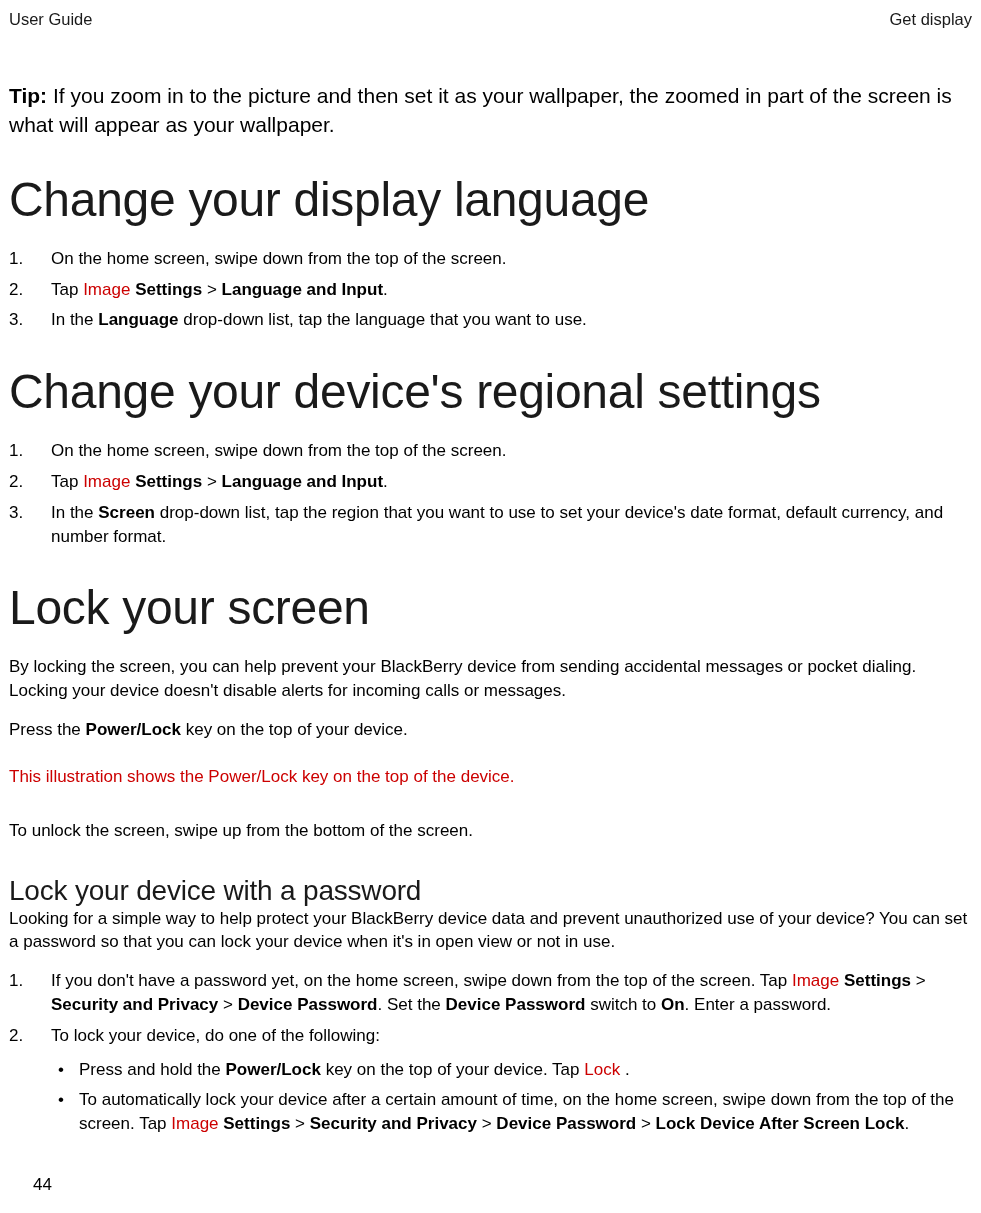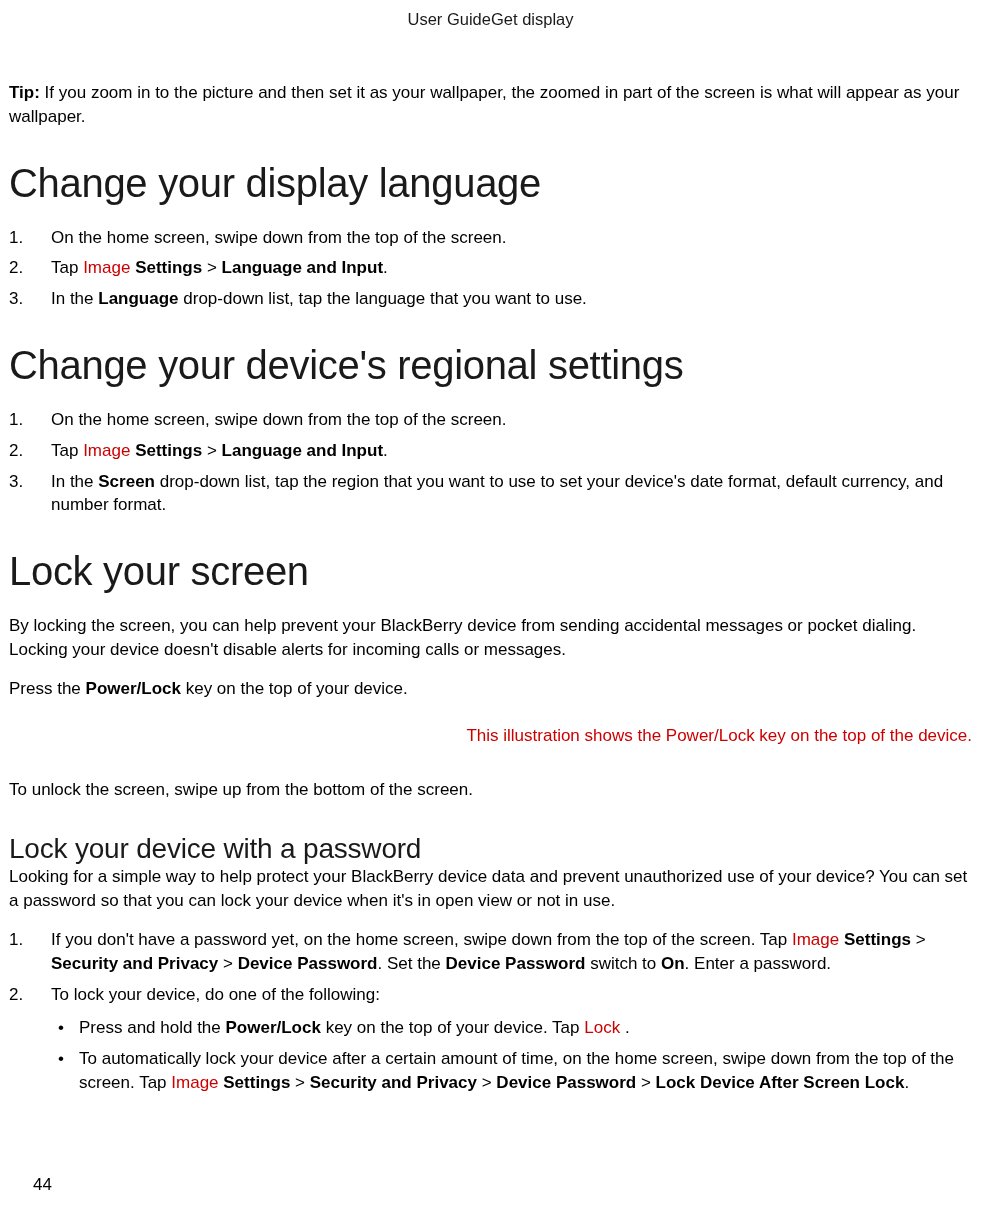--- a/index.html
+++ b/index.html
@@ -11,35 +11,35 @@
       font-family: Arial, Helvetica, sans-serif;
       width: 981px;
       height: 1213px;
       background: #ffffff;
       color: #000000;
       position: relative;
       padding: 10px 9px 0 9px;
     }
     .header {
       display: flex;
-      justify-content: center;
+      justify-content: space-between;
       font-size: 16.5px;
       color: #1a1a1a;
       margin-bottom: 52px;
     }
     .tip-block {
-      font-size: 17px;
+      font-size: 21px;
       line-height: 1.4;
       margin-bottom: 32px;
     }
     .tip-block .tip-label {
       font-weight: bold;
     }
     h1.section-title {
-      font-size: 40px;
+      font-size: 48px;
       font-weight: 300;
       margin-bottom: 20px;
       color: #1a1a1a;
       letter-spacing: -0.3px;
     }
     h2.subsection-title {
       font-size: 28px;
       font-weight: 300;
       color: #1a1a1a;
       letter-spacing: -0.2px;
@@ -66,21 +66,21 @@
       line-height: 1.4;
       margin-bottom: 15px;
     }
     .img-placeholder {
       color: #cc0000;
     }
     .bold {
       font-weight: bold;
     }
     .illustration-caption {
-      text-align: right;
+      text-align: left;
       color: #cc0000;
       font-size: 17px;
       margin: 25px 0 32px 0;
     }
     ul.bullet-list {
       list-style: none;
       margin-top: 10px;
     }
     ul.bullet-list > li {
       display: flex;

